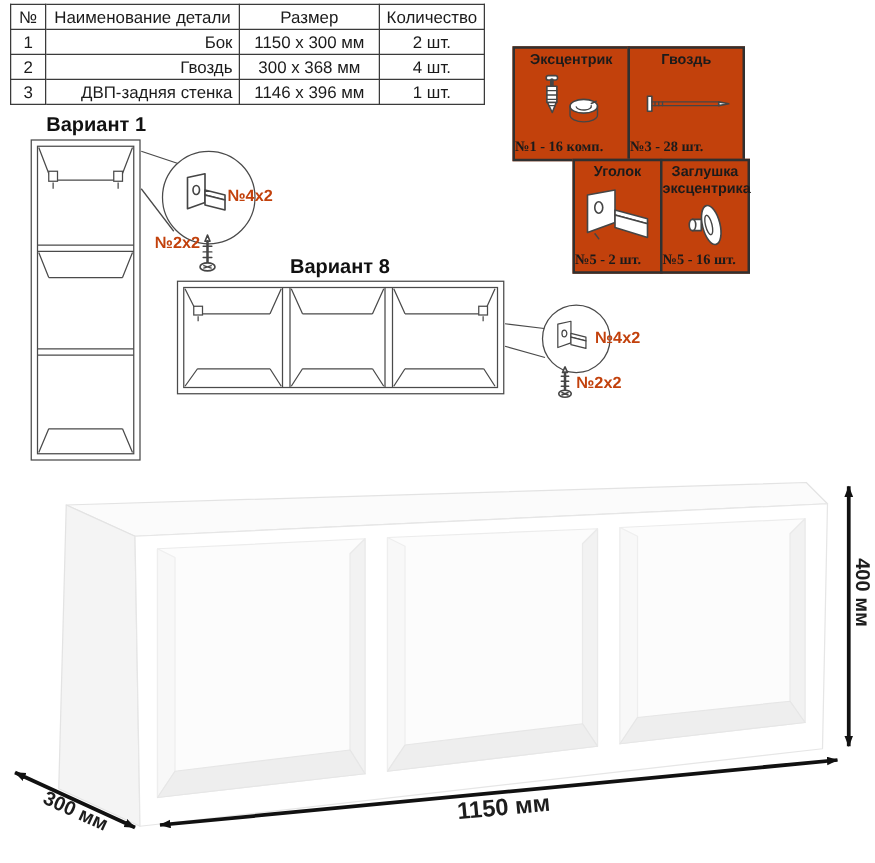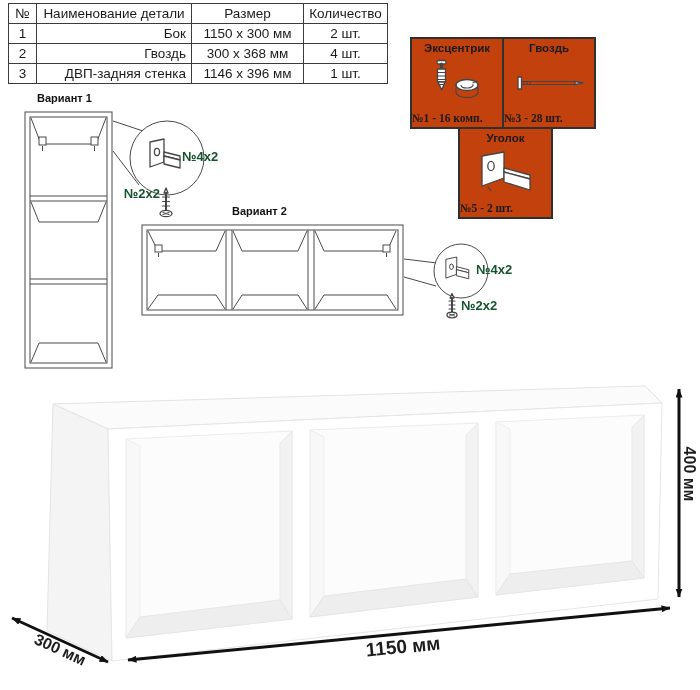--- a/index.html
+++ b/index.html
@@ -10,28 +10,28 @@
   #parts-table th,#parts-table td{border:1.6px solid #3b3b3b;font-size:13.5px;font-weight:normal;
         height:19px;padding:0 5px;text-align:center;white-space:nowrap;background:#fff;}
   #parts-table td.name{text-align:right;}
   
   #hw-box{position:absolute;left:410px;top:37px;z-index:2;}
   .hw-row{display:flex;}
   .hw-row2{margin-left:48px;margin-top:-2px;}
   .hw-cell{width:94px;height:92px;border:2px solid #303030;background:#c2410c;box-sizing:border-box;
         display:flex;flex-direction:column;}
   .hw-cell + .hw-cell{margin-left:-2px;}
-  .hw-row2 .hw-cell{width:95px;}
+  .hw-row2 .hw-cell{width:72px;}
   .hw-title{font-weight:bold;font-size:11.5px;line-height:1.12;text-align:center;margin-top:3px;}
   .hw-icon{flex:1;display:flex;align-items:center;justify-content:center;}
   .hw-label{font-weight:bold;font-size:11.5px;margin-bottom:3px;white-space:nowrap;font-family:Liberation Serif, serif;}
   
   .lbl{position:absolute;z-index:3;white-space:nowrap;}
-  .variant-lbl{font-weight:bold;font-size:11px;color:#111;}
-  .callout-lbl{font-weight:bold;font-size:13px;color:#14532d;}
+  .variant-lbl{font-weight:bold;font-size:16px;color:#111;}
+  .callout-lbl{font-weight:bold;font-size:13px;color:#c2410c;}
   .dim-lbl{font-weight:bold;color:#1d1d1d;text-align:center;}
   #dim-w{left:328px;top:636px;width:150px;font-size:19px;transform:rotate(-5.3deg);}
   #dim-d{left:17px;top:641px;width:86px;font-size:16px;transform:rotate(24.5deg);}
   #dim-h{left:649px;top:465px;width:80px;font-size:16px;transform:rotate(90deg);}
   #v1-label{left:37px;top:92px;}
   #v2-label{left:232px;top:205px;}
   #c1-bracket-lbl{left:182px;top:149px;}
   #c1-screw-lbl{left:120px;top:186px;width:40px;text-align:right;}
   #c2-bracket-lbl{left:476px;top:262px;}
   #c2-screw-lbl{left:461px;top:298px;}
@@ -130,25 +130,40 @@
           <svg width="64" height="46" viewBox="0 0 64 46">
             <path class="ico" d="M8,6 L30,2 L30,28 L8,36 Z"></path>
             <ellipse class="ico" cx="17" cy="16" rx="3.2" ry="4.6"></ellipse>
             <path class="ico" d="M30,18 L56,25 L56,29 L30,22 Z"></path>
             <path class="ico" d="M30,22 L56,29 L56,40 L30,32 Z"></path>
             <path class="icoln" d="M14,37 l3,4"></path>
           </svg>
         </div>
         <div class="hw-label">№5 - 2 шт.</div>
       </div>
+      <div class="hw-cell">
+        <div class="hw-title">
+          <div>Заглушка</div>
+          <div>эксцентрика</div>
+        </div>
+        <div class="hw-icon">
+          <svg width="42" height="42" viewBox="0 0 42 42">
+            <ellipse class="ico" transform="rotate(-14 26 21)" cx="26" cy="21" rx="7" ry="16"></ellipse>
+            <ellipse class="icoln" transform="rotate(-14 24 21)" cx="24" cy="21" rx="2.6" ry="8"></ellipse>
+            <path class="ico" d="M11,16.5 h7 v9 h-7 z"></path>
+            <ellipse class="ico" cx="11" cy="21" rx="2.6" ry="4.5"></ellipse>
+          </svg>
+        </div>
+        <div class="hw-label">№5 - 16 шт.</div>
+      </div>
     </div>
   </div>
 
   <div class="lbl variant-lbl" id="v1-label">Вариант 1</div>
-  <div class="lbl variant-lbl" id="v2-label">Вариант 2</div>
+  <div class="lbl variant-lbl" id="v2-label">Вариант 8</div>
   <div class="lbl callout-lbl" id="c1-bracket-lbl">№4х2</div>
   <div class="lbl callout-lbl" id="c1-screw-lbl">№2х2</div>
   <div class="lbl callout-lbl" id="c2-bracket-lbl">№4х2</div>
   <div class="lbl callout-lbl" id="c2-screw-lbl">№2х2</div>
   <div class="lbl dim-lbl" id="dim-w">1150 мм</div>
   <div class="lbl dim-lbl" id="dim-d">300 мм</div>
   <div class="lbl dim-lbl" id="dim-h">400 мм</div>
 
   <svg id="draw" width="700" height="690" viewBox="0 0 700 690">
     <defs>

